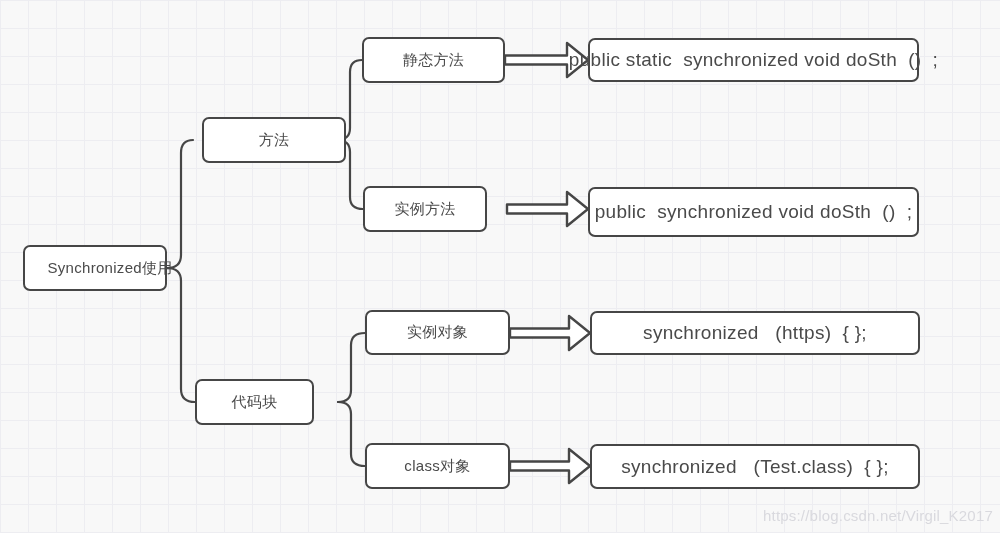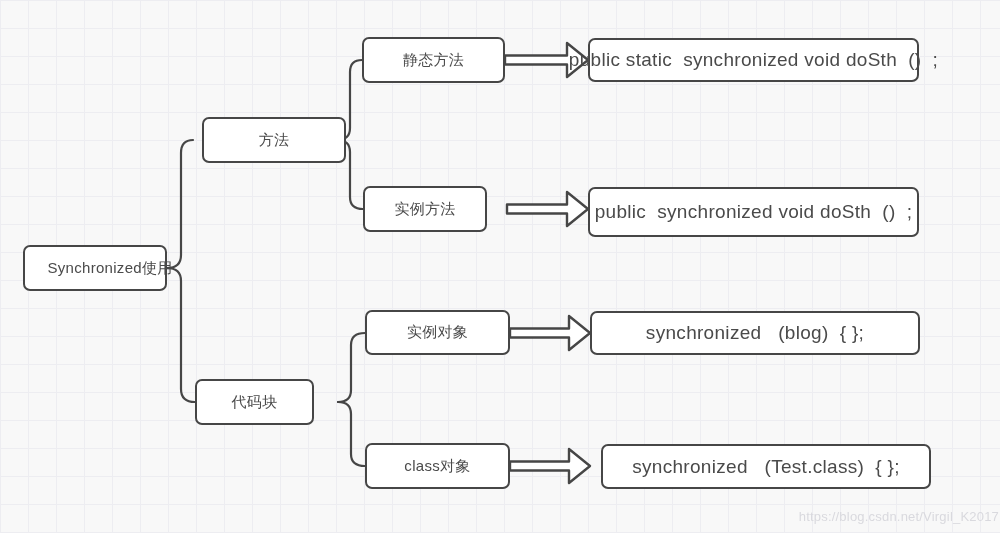--- a/index.html
+++ b/index.html
@@ -23,23 +23,23 @@
     border-radius:7px;
     display:flex;align-items:center;justify-content:center;
     color:#4a4a4a;
     font-size:15px;
     white-space:pre;
     letter-spacing:0.3px;
   }
   .node.code{font-size:19px;}
   .watermark{
     position:absolute;
-    right:1px;bottom:9px;
+    right:7px;bottom:9px;
     color:#d9d9de;
-    font-size:13px;
+    font-size:15px;
     letter-spacing:0.2px;
   }
 </style>
 </head>
 <body>
 
 <div class="canvas">
 
   <svg class="layer" viewBox="0 0 1000 533" fill="none">
 
@@ -63,17 +63,17 @@
   <div class="node" style="left:193px;top:117px;width:144px;height:46px;margin-left:9px;">方法</div>
   <div class="node" style="left:195px;top:379px;width:119px;height:46px;">代码块</div>
 
   <div class="node" style="left:362px;top:37px;width:143px;height:46px;font-family:Liberation Mono, monospace;">静态方法</div>
   <div class="node" style="left:363px;top:186px;width:124px;height:46px;">实例方法</div>
   <div class="node" style="left:365px;top:310px;width:145px;height:45px;">实例对象</div>
   <div class="node" style="left:365px;top:443px;width:145px;height:46px;">class对象</div>
 
   <div class="node code" style="left:588px;top:38px;width:331px;height:44px;">public static  synchronized void doSth  ()  ;</div>
   <div class="node code" style="left:588px;top:187px;width:331px;height:50px;">public  synchronized void doSth  ()  ;</div>
-  <div class="node code" style="left:590px;top:311px;width:330px;height:44px;">synchronized   (blog)  { };</div>
-  <div class="node code" style="left:590px;top:444px;width:330px;height:45px;margin-left:11px;">synchronized   (Test.class)  { };</div>
+  <div class="node code" style="left:590px;top:311px;width:330px;height:44px;">synchronized   (https)  { };</div>
+  <div class="node code" style="left:590px;top:444px;width:330px;height:45px;">synchronized   (Test.class)  { };</div>
 
   <div class="watermark">https://blog.csdn.net/Virgil_K2017</div>
 </div>
 
 </body></html>

